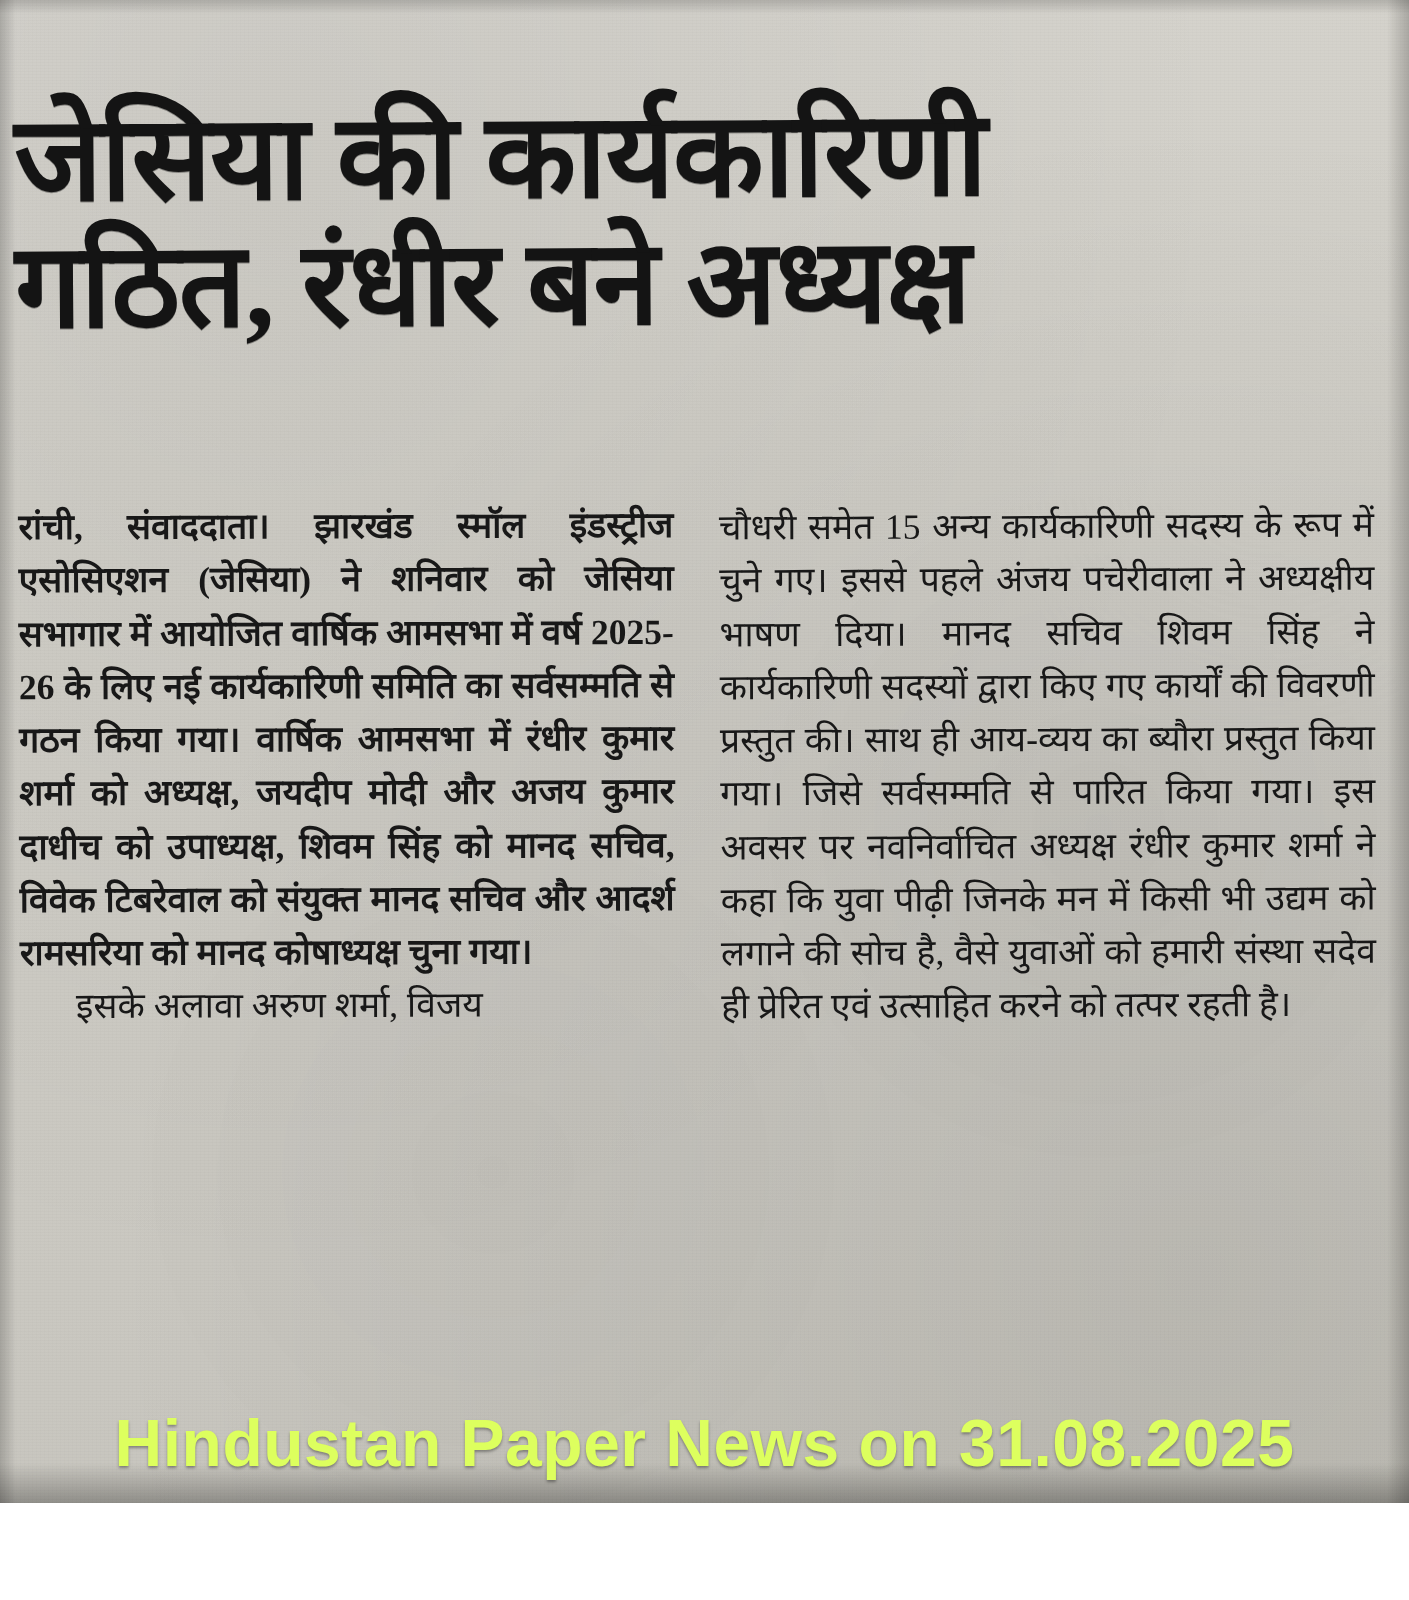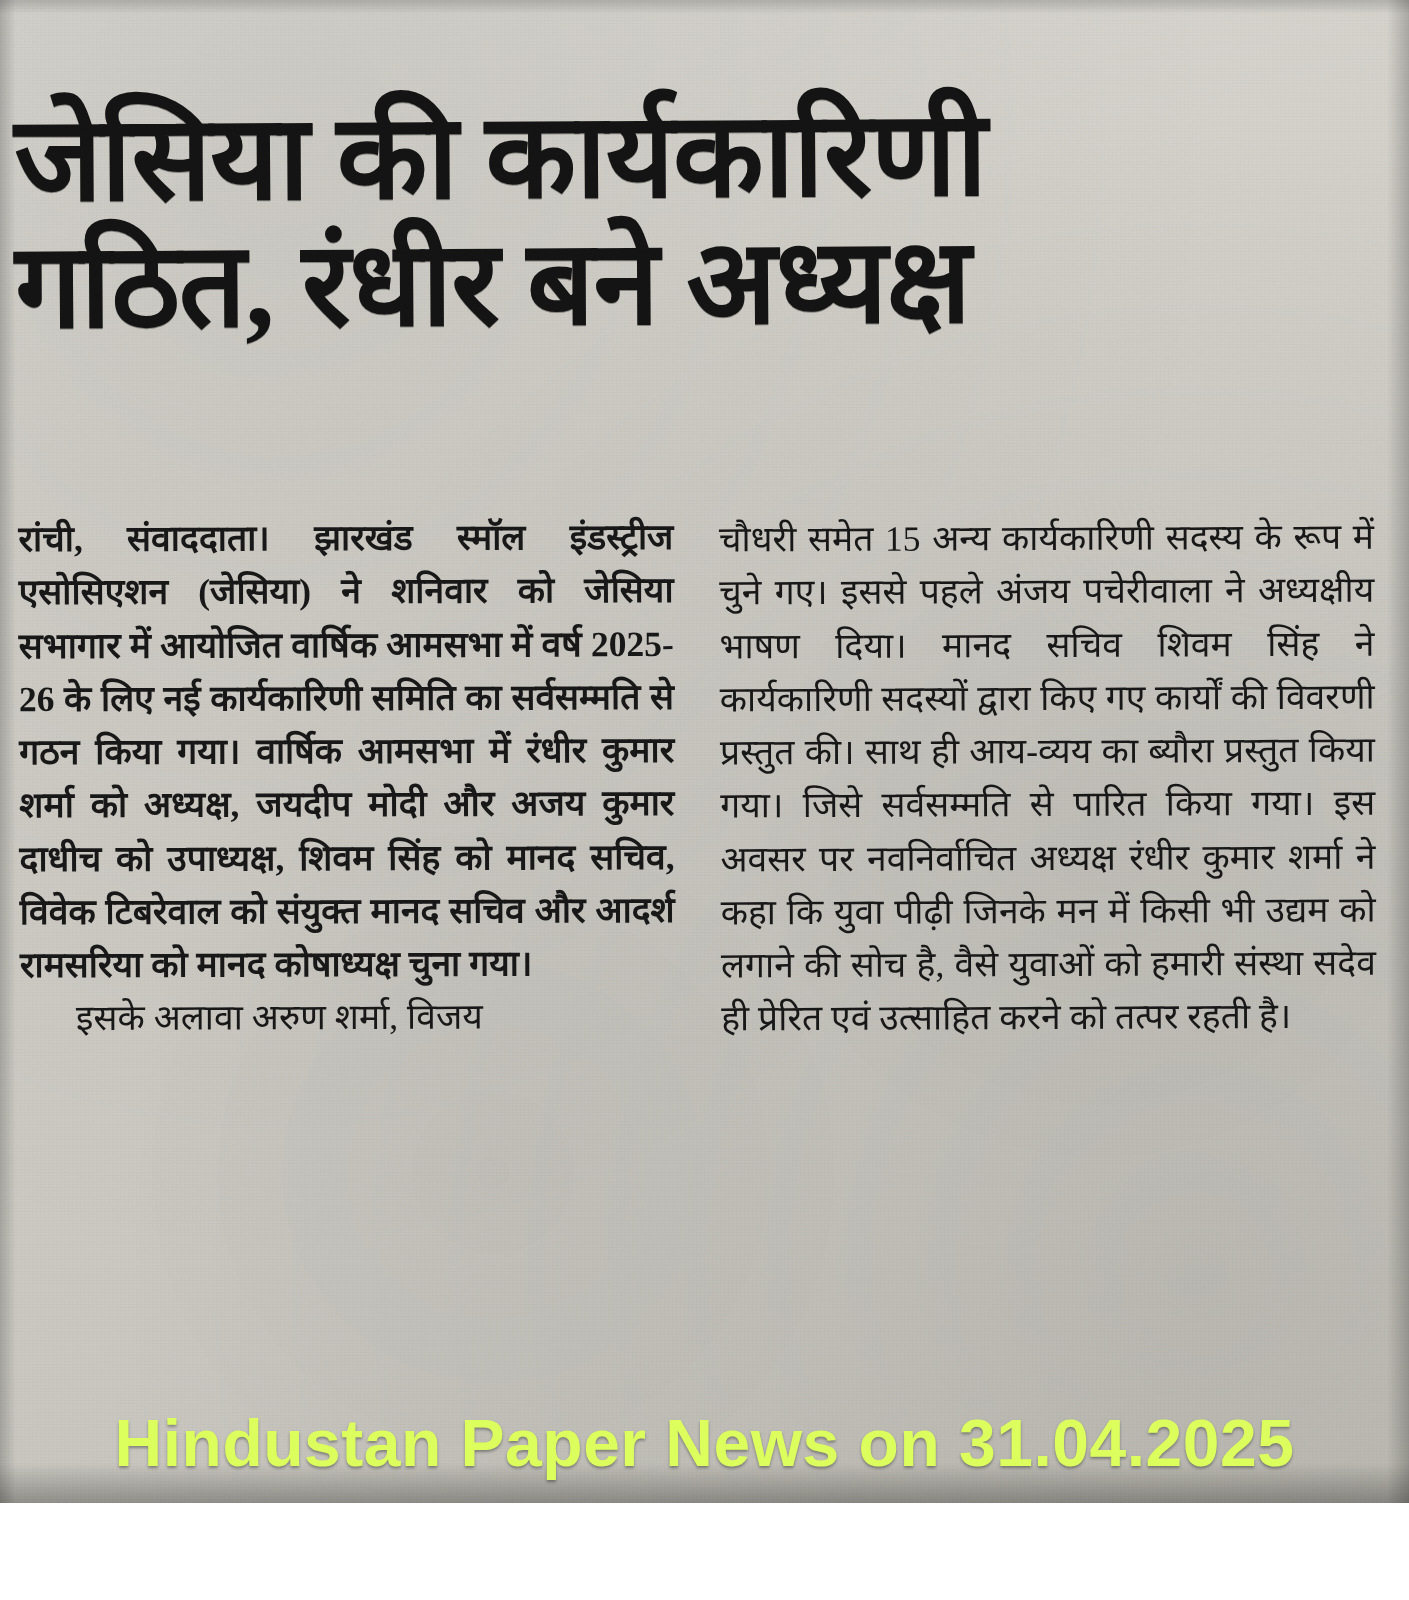--- a/index.html
+++ b/index.html
@@ -67,21 +67,21 @@
     text-shadow: 0 1px 0 rgba(0,0,0,.35);
     z-index: 3;
     transform: rotate(-0.35deg);
     transform-origin: left top;
   }
   .headline .l1 { display: block; }
   .headline .l2 { display: block; }
 
   .columns {
     position: absolute;
-    top: 512px;
+    top: 500px;
     left: 20px;
     width: 1370px;
     height: 970px;
     display: flex;
     gap: 46px;
     z-index: 3;
   }
   .col {
     width: 655px;
     color: #181818;
@@ -174,14 +174,14 @@
       <p class="dateline">रांची, संवाददाता। झारखंड स्मॉल इंडस्ट्रीज एसोसिएशन (जेसिया) ने शनिवार को जेसिया सभागार में आयोजित वार्षिक आमसभा में वर्ष 2025-26 के लिए नई कार्यकारिणी समिति का सर्वसम्मति से गठन किया गया। वार्षिक आमसभा में रंधीर कुमार शर्मा को अध्यक्ष, जयदीप मोदी और अजय कुमार दाधीच को उपाध्यक्ष, शिवम सिंह को मानद सचिव, विवेक टिबरेवाल को संयुक्त मानद सचिव और आदर्श रामसरिया को मानद कोषाध्यक्ष चुना गया।</p>
       <p>इसके अलावा अरुण शर्मा, विजय</p>
     </div>
     <div class="col col-right">
       <p>चौधरी समेत 15 अन्य कार्यकारिणी सदस्य के रूप में चुने गए। इससे पहले अंजय पचेरीवाला ने अध्यक्षीय भाषण दिया। मानद सचिव शिवम सिंह ने कार्यकारिणी सदस्यों द्वारा किए गए कार्यों की विवरणी प्रस्तुत की। साथ ही आय-व्यय का ब्यौरा प्रस्तुत किया गया। जिसे सर्वसम्मति से पारित किया गया। इस अवसर पर नवनिर्वाचित अध्यक्ष रंधीर कुमार शर्मा ने कहा कि युवा पीढ़ी जिनके मन में किसी भी उद्यम को लगाने की सोच है, वैसे युवाओं को हमारी संस्था सदेव ही प्रेरित एवं उत्साहित करने को तत्पर रहती है।</p>
     </div>
   </div>
 
   <div class="fold-shadow"></div>
 
-  <div class="watermark">Hindustan Paper News on 31.04.2025</div>
+  <div class="watermark">Hindustan Paper News on 31.08.2025</div>
 </div>
 
 </body></html>

